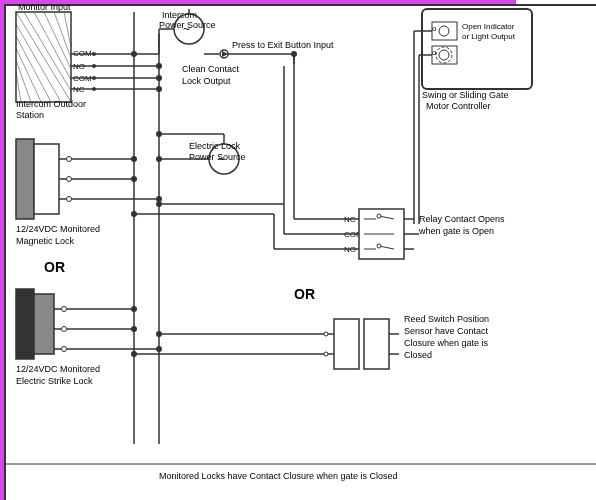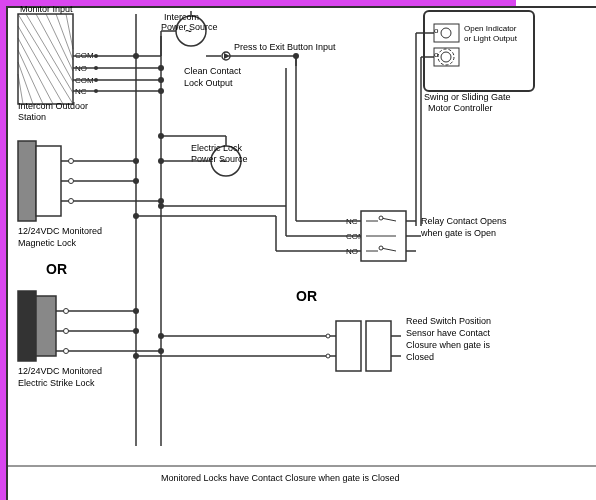--- a/index.html
+++ b/index.html
@@ -9,21 +9,21 @@
       background: #fff;
       font-family: Arial, sans-serif;
       font-size: 11px;
       overflow: hidden;
       position: relative;
     }
     .diagram-container {
       width: 516px;
       height: 500px;
       position: relative;
-      border: 6px solid #d946ef;
+      border: 4px solid #d946ef;
     }
     svg {
       width: 596px;
       height: 500px;
       position: absolute;
       top: 0;
       left: 0;
     }
   </style>
 </head>

